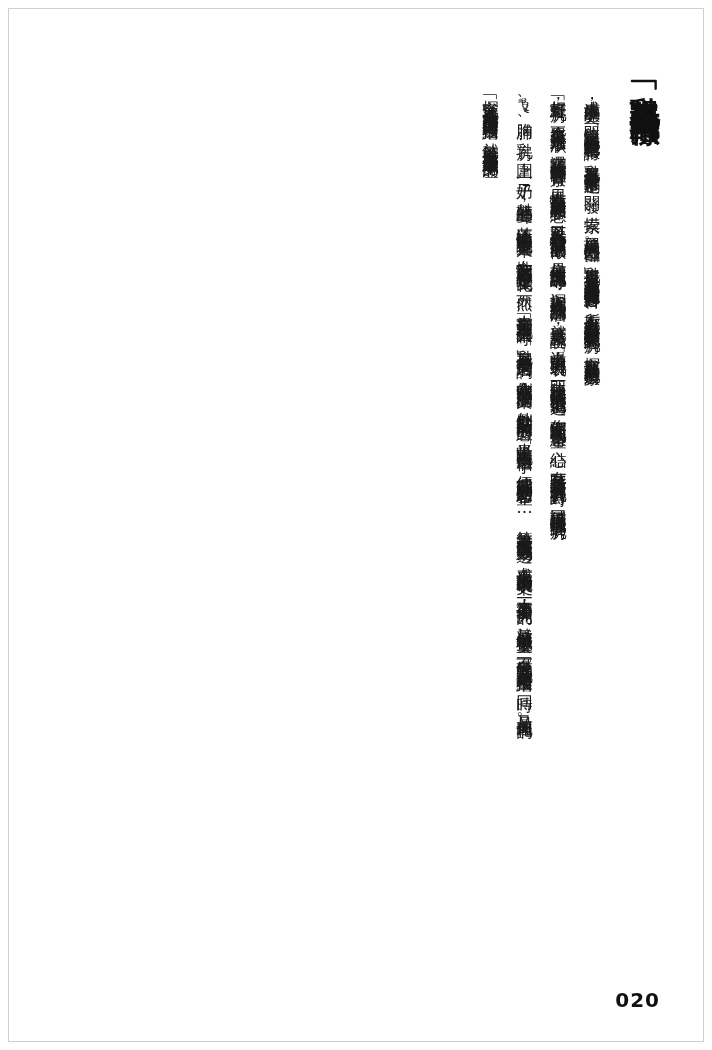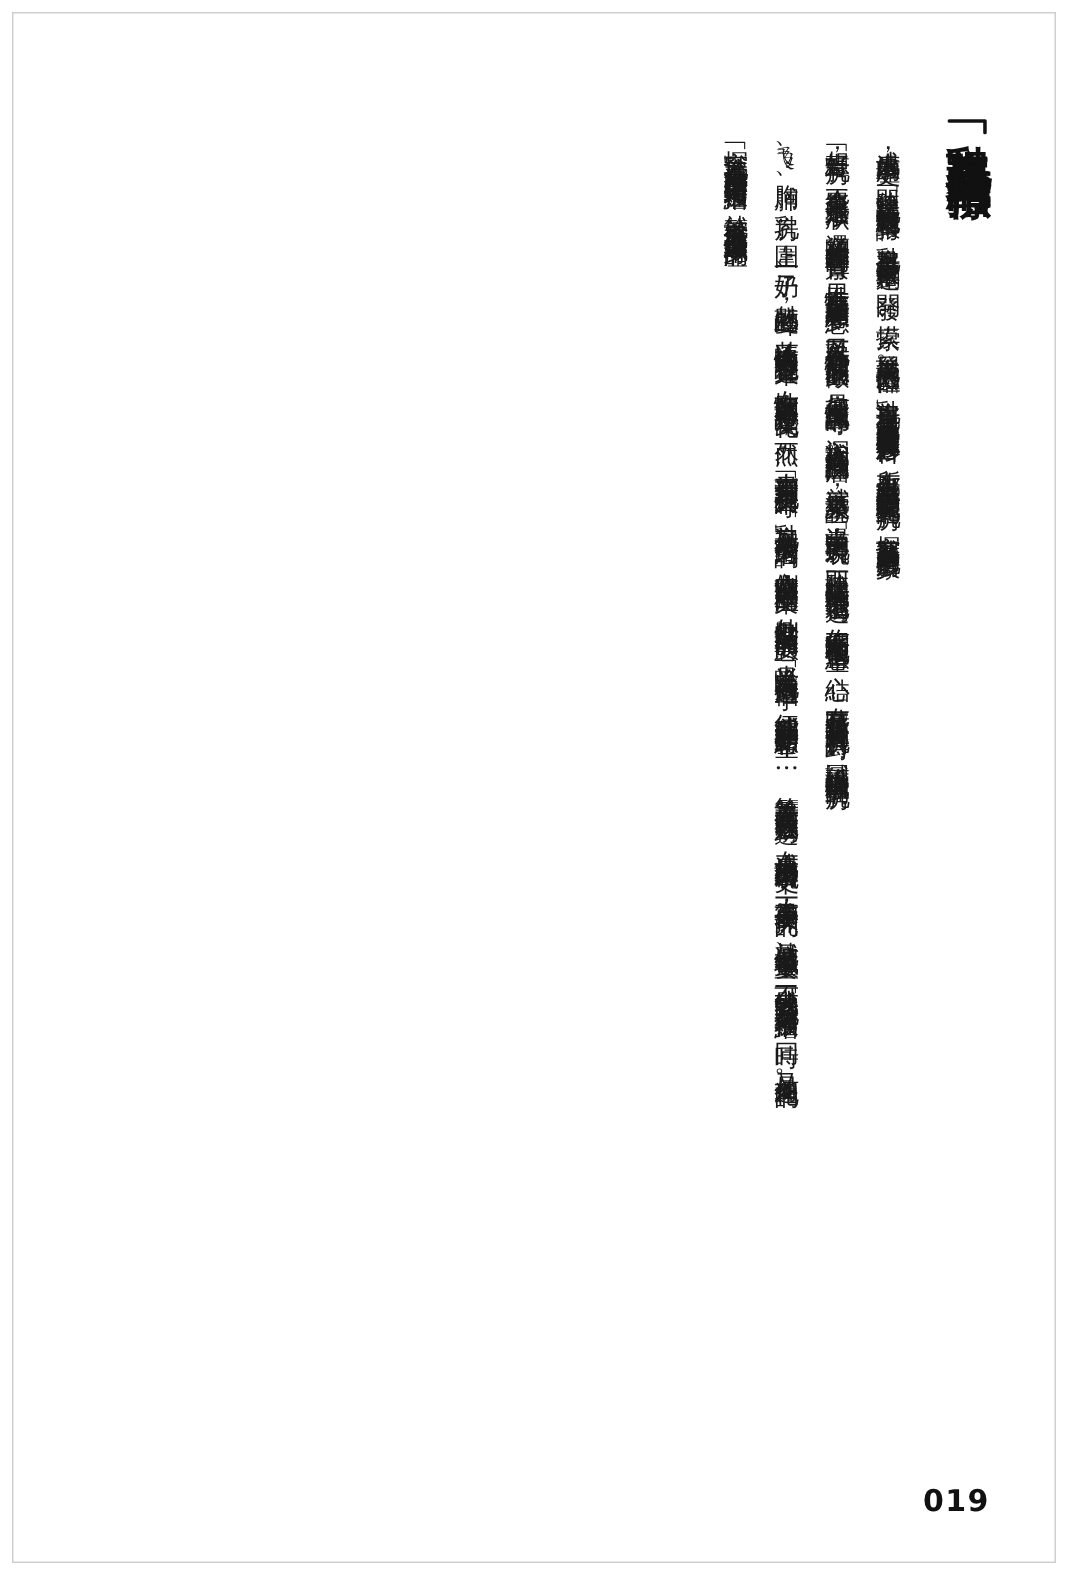--- a/index.html
+++ b/index.html
@@ -96,14 +96,14 @@
 
     <div class="body-col">
       <p>成人漫畫的歷史，即使說是「乳房」的歷史也絕對不誇張。乳房是眾多漫畫家最常創造、開發、摸索、發展表現的人體部位。「乳房」表現更是新人成人漫畫家的基礎教養和必修科目，所有人都立志畫出將腦中的妄想具現化的「乳房」，探究著屬於自己的乳房形象。</p>
       <p>想畫好「乳房」，不能單單只是追求形狀，還必須關注作畫時的社會背景。男性在女性身上追求的理想和夢想、以及乳房作為一種情節和性感的象徵，是如何被女性認識的等等，深入挖掘到人類意識的深層。就這層意義來說，漫畫中的「乳房」表現，即使說是一個時代的指標之一也不為過。作家們不斷地與包含了慾望、心結，有時甚至是背叛和挫折的「乳房」對峙，試圖描繪出當代最棒的「乳房」。</p>
       <p>ㄋㄟㄋㄟ、胸脯、乳房、上圍、奶子、魅惑的雙峰，若連比喻性的形容詞也算進來，女性胸部的名稱可說是千變萬化。然而，本書刻意選用「乳房」來稱呼。「乳房」是個非常優秀的名詞。內側收藏著慈母般的溫柔，外側則是堅挺向前的姿態。光是唸出「乳房」這兩個字，便能感覺到其中的夢想和希望……等等筆者單方面的執念先放到一邊，在成人漫畫的藝術表現史中，本書第一個要探究的，就是這個領域中最重要、不可或缺的元素「乳房」是如何被描繪，同時，又是如何進化的。</p>
       <p>探究「乳房」在成人漫畫的歷史中是如何被描繪，就等於探究成人漫畫這個領域本身的歷</p>
     </div>
 
   </div>
 
-  <div class="folio">019</div>
+  <div class="folio">020</div>
 </div>
 
 </body></html>

